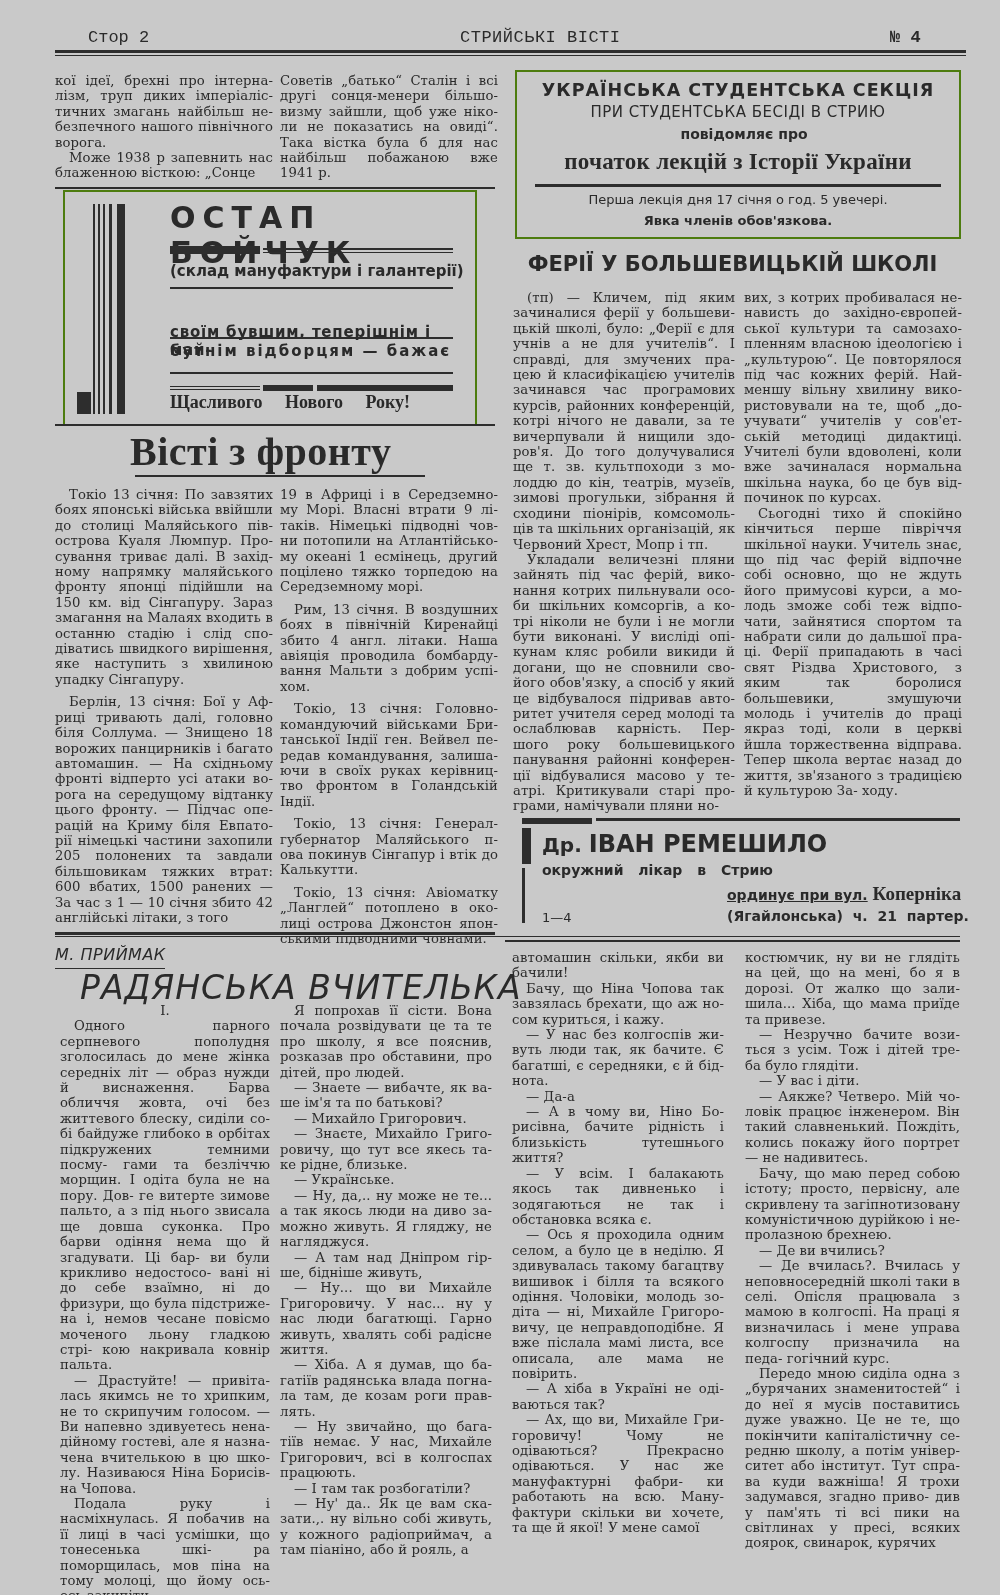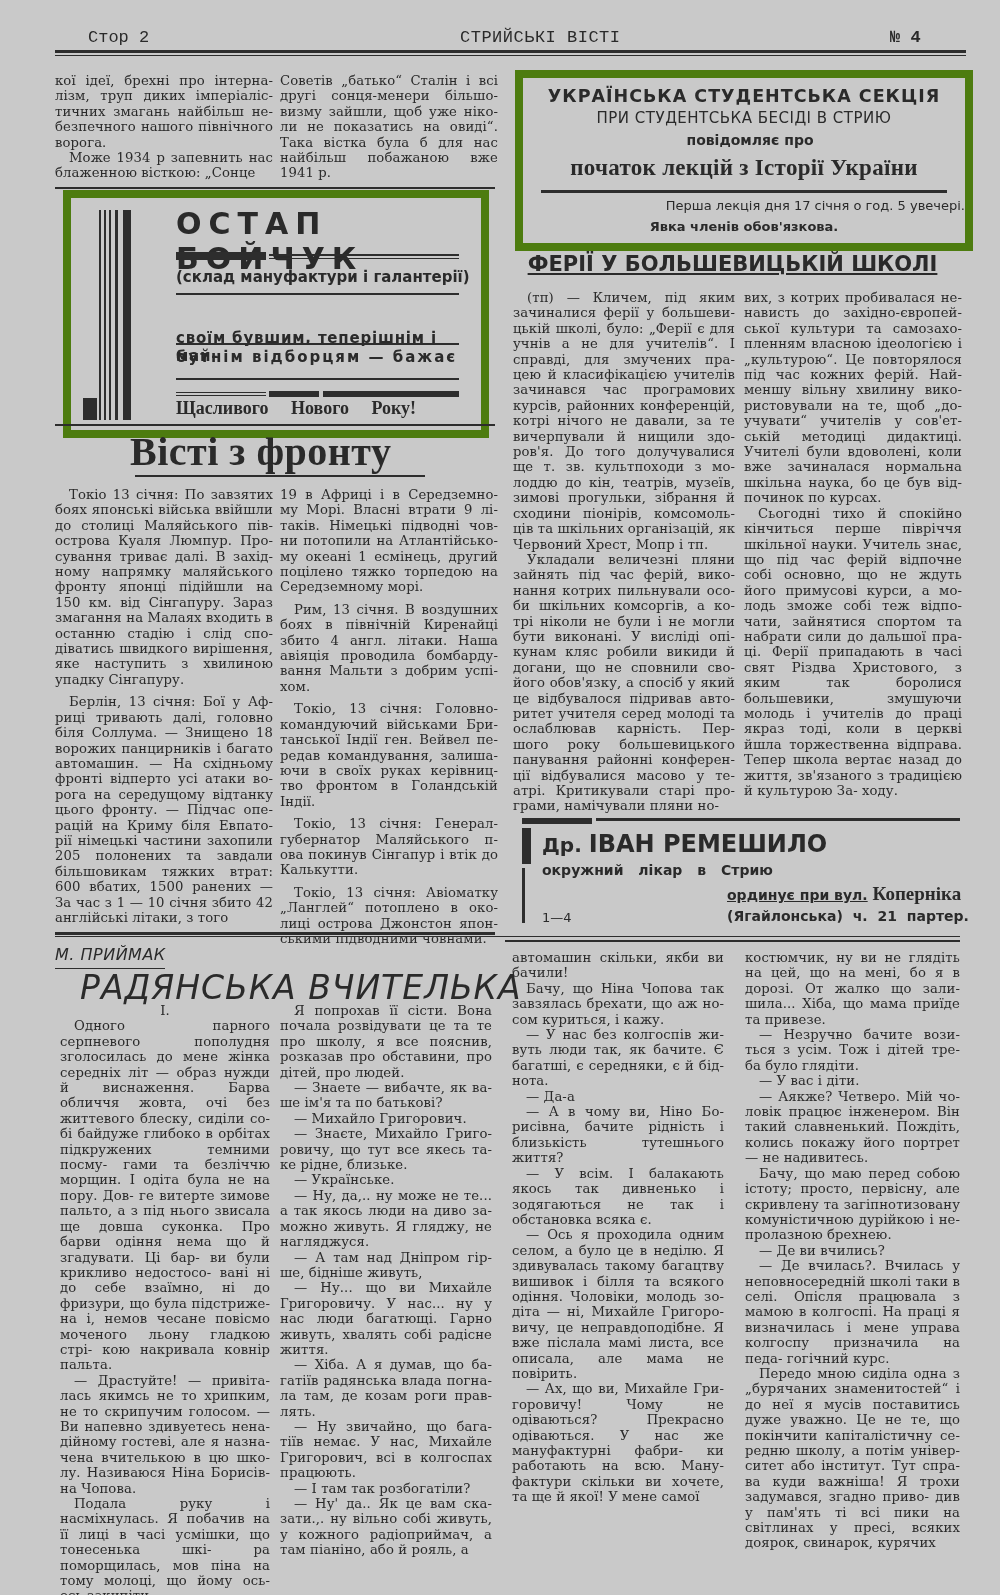--- a/index.html
+++ b/index.html
@@ -5,50 +5,50 @@
   html,body{margin:0;padding:0;}
   body{width:1000px;height:1595px;background:#c9c9c9;position:relative;overflow:hidden;
        font-family:"DejaVu Serif","Liberation Serif",serif;color:#2a2a2a;}
   .abs{position:absolute;}
   .col{position:absolute;font-size:13.2px;line-height:15.4px;text-align:justify;letter-spacing:0.1px;}
   .col p{margin:0;text-indent:14px;}
   .col p.ni{text-indent:0;}
   .col p.gap{margin-top:7px;}
   .hdr{font-family:Liberation Mono, monospace;font-size:17px;top:28px;}
   .rule{position:absolute;background:#2d2d2d;}
-  .box{position:absolute;border:8px solid #4d7c0f;}
+  .box{position:absolute;border:2px solid #4d7c0f;}
   .center{text-align:center;}
   .sans{font-family:"DejaVu Sans","Liberation Sans",sans-serif;}
   .bold{font-weight:bold;}
 </style>
 </head>
 <body>
 
 <div class="abs hdr" style="left:88px;">Стор 2</div>
 <div class="abs hdr" style="left:460px;letter-spacing:0.5px;">СТРИЙСЬКІ ВІСТІ</div>
 <div class="abs hdr bold" style="left:890px;">№ 4</div>
 <div class="rule" style="left:55px;top:50px;width:911px;height:3px;"></div>
 <div class="rule" style="left:55px;top:55px;width:911px;height:1px;"></div>
 
 <div class="col" style="left:55px;top:73px;width:218px;">
   <p class="ni">кої ідеї, брехні про інтерна- лізм, труп диких імперіаліс- тичних змагань найбільш не- безпечного нашого північного ворога.</p>
-  <p>Може 1934 р запевнить нас блаженною вісткою: „Сонце</p>
+  <p>Може 1938 р запевнить нас блаженною вісткою: „Сонце</p>
 </div>
 <div class="col" style="left:280px;top:73px;width:218px;">
   <p class="ni">Советів „батько“ Сталін і всі другі сонця-менери більшо- визму зайшли, щоб уже ніко- ли не показатись на овиді“. Така вістка була б для нас найбільш побажаною вже 1941 р.</p>
 </div>
 <div class="rule" style="left:55px;top:187px;width:440px;height:2px;"></div>
 
 <div class="box" style="left:515px;top:70px;width:442px;height:165px;">
   <div class="abs center sans bold" style="left:0;right:0;top:8px;font-size:17.5px;letter-spacing:1px;">УКРАЇНСЬКА СТУДЕНТСЬКА СЕКЦІЯ</div>
   <div class="abs center sans" style="left:0;right:0;top:31px;font-size:15px;letter-spacing:0.5px;">ПРИ СТУДЕНТСЬКА БЕСІДІ В СТРИЮ</div>
   <div class="abs center sans bold" style="left:12px;right:0;top:54px;font-size:14px;">повідомляє про</div>
   <div class="abs center bold" style="left:0;right:0;top:77px;font-size:23px;font-family:'Liberation Serif',serif;letter-spacing:0.3px;">початок лекцій з Історії України</div>
   <div class="rule" style="left:18px;right:18px;top:112px;height:3px;"></div>
-  <div class="abs center sans" style="left:0;right:0;top:120px;font-size:13px;text-align:right;">Перша лекція дня 17 січня о год. 5 увечері.</div>
+  <div class="abs center sans" style="left:0;right:0;top:120px;font-size:13px;">Перша лекція дня 17 січня о год. 5 увечері.</div>
   <div class="abs center sans bold" style="left:0;right:0;top:141px;font-size:13px;">Явка членів обов'язкова.</div>
 </div>
 
 <div class="box" style="left:63px;top:190px;width:410px;height:232px;">
   <div class="rule" style="left:28px;top:12px;width:2px;height:210px;"></div>
   <div class="rule" style="left:33px;top:12px;width:2px;height:210px;"></div>
   <div class="rule" style="left:38px;top:12px;width:2px;height:210px;"></div>
   <div class="rule" style="left:44px;top:12px;width:3px;height:210px;"></div>
   <div class="rule" style="left:52px;top:12px;width:8px;height:210px;"></div>
   <div class="rule" style="left:12px;top:200px;width:14px;height:22px;"></div>
@@ -77,21 +77,21 @@
   <p class="gap">Берлін, 13 січня: Бої у Аф- риці тривають далі, головно біля Соллума. — Знищено 18 ворожих панцирників і багато автомашин. — На східньому фронті відперто усі атаки во- рога на середущому відтанку цього фронту. — Підчас опе- рацій на Криму біля Евпато- рії німецькі частини захопили 205 полонених та завдали більшовикам тяжких втрат: 600 вбатих, 1500 ранених — За час з 1 — 10 січня збито 42 англійські літаки, з того</p>
 </div>
 <div class="col" style="left:280px;top:487px;width:218px;">
   <p class="ni">19 в Африці і в Середземно- му Морі. Власні втрати 9 лі- таків. Німецькі підводні чов- ни потопили на Атлантійсько- му океані 1 есмінець, другий поцілено тяжко торпедою на Середземному морі.</p>
   <p class="gap">Рим, 13 січня. В воздушних боях в північній Киренайці збито 4 англ. літаки. Наша авіяція проводила бомбарду- вання Мальти з добрим успі- хом.</p>
   <p class="gap">Токіо, 13 січня: Головно- командуючий військами Бри- танської Індії ген. Вейвел пе- редав командування, залиша- ючи в своїх руках керівниц- тво фронтом в Голандській Індії.</p>
   <p class="gap">Токіо, 13 січня: Генерал- губернатор Маляйського п-ова покинув Сінгапур і втік до Калькутти.</p>
   <p class="gap">Токіо, 13 січня: Авіоматку „Ланглей“ потоплено в око- лиці острова Джонстон япон- ськими підводними човнами.</p>
 </div>
 
-<div class="abs center sans bold" style="left:505px;width:455px;top:252px;font-size:21px;text-decoration:underline;">ФЕРІЇ У БОЛЬШЕВИЦЬКІЙ ШКОЛІ</div>
+<div class="abs center sans bold" style="left:505px;width:455px;top:252px;font-size:21px;">ФЕРІЇ У БОЛЬШЕВИЦЬКІЙ ШКОЛІ</div>
 <div class="col" style="left:513px;top:290px;width:222px;">
   <p>(тп) — Кличем, під яким зачиналися ферії у большеви- цькій школі, було: „Ферії є для учнів а не для учителів“. І справді, для змучених пра- цею й класифікацією учителів зачинався час програмових курсів, районних конференцій, котрі нічого не давали, за те вичерпували й нищили здо- ров'я. До того долучувалися ще т. зв. культпоходи з мо- лоддю до кін, театрів, музеїв, зимові прогульки, зібрання й сходини піонірів, комсомоль- ців та шкільних організацій, як Червоний Хрест, Мопр і тп.</p>
   <p>Укладали величезні пляни зайнять під час ферій, вико- нання котрих пильнували осо- би шкільних комсоргів, а ко- трі ніколи не були і не могли бути виконані. У висліді опі- кунам кляс робили викиди й догани, що не сповнили сво- його обов'язку, а спосіб у який це відбувалося підривав авто- ритет учителя серед молоді та ослаблював карність. Пер- шого року большевицького панування районні конферен- ції відбувалися масово у те- атрі. Критикували старі про- грами, намічували пляни но-</p>
 </div>
 <div class="col" style="left:744px;top:290px;width:218px;">
   <p class="ni">вих, з котрих пробивалася не- нависть до західно-європей- ської культури та самозахо- пленням власною ідеологією і „культурою“. Це повторялося під час кожних ферій. Най- меншу вільну хвилину вико- ристовували на те, щоб „до- учувати“ учителів у сов'ет- ській методиці дидактиці. Учителі були вдоволені, коли вже зачиналася нормальна шкільна наука, бо це був від- починок по курсах.</p>
   <p>Сьогодні тихо й спокійно кінчиться перше півріччя шкільної науки. Учитель знає, що під час ферій відпочне собі основно, що не ждуть його примусові курси, а мо- лодь зможе собі теж відпо- чати, зайнятися спортом та набрати сили до дальшої пра- ці. Ферії припадають в часі свят Різдва Христового, з яким так боролися большевики, змушуючи молодь і учителів до праці якраз тоді, коли в церкві йшла торжественна відправа. Тепер школа вертає назад до життя, зв'язаного з традицією й культурою За- ходу.</p>
 </div>
 
 <div class="rule" style="left:522px;top:818px;width:70px;height:6px;"></div>
@@ -139,20 +139,21 @@
   <p>— Ну' да.. Як це вам ска- зати.,. ну вільно собі живуть, у кожного радіоприймач, а там піаніно, або й рояль, а</p>
 </div>
 <div class="col" style="left:512px;top:950px;width:212px;">
   <p class="ni">автомашин скільки, якби ви бачили!</p>
   <p>Бачу, що Ніна Чопова так завзялась брехати, що аж но- сом куриться, і кажу.</p>
   <p>— У нас без колгоспів жи- вуть люди так, як бачите. Є багатші, є середняки, є й бід- нота.</p>
   <p>— Да-а</p>
   <p>— А в чому ви, Ніно Бо- рисівна, бачите рідність і близькість тутешнього життя?</p>
   <p>— У всім. І балакають якось так дивненько і зодягаються не так і обстановка всяка є.</p>
   <p>— Ось я проходила одним селом, а було це в неділю. Я здивувалась такому багацтву вишивок і білля та всякого одіння. Чоловіки, молодь зо- діта — ні, Михайле Григоро- вичу, це неправдоподібне. Я вже післала мамі листа, все описала, але мама не повірить.</p>
+  <p>— А хіба в Україні не оді- ваються так?</p>
   <p>— Ах, що ви, Михайле Гри- горовичу! Чому не одіваються? Прекрасно одіваються. У нас же мануфактурні фабри- ки работають на всю. Ману- фактури скільки ви хочете, та ще й якої! У мене самої</p>
 </div>
 <div class="col" style="left:745px;top:950px;width:215px;">
   <p class="ni">костюмчик, ну ви не глядіть на цей, що на мені, бо я в дорозі. От жалко що зали- шила... Хіба, що мама приїде та привезе.</p>
   <p>— Незручно бачите вози- ться з усім. Тож і дітей тре- ба було глядіти.</p>
   <p>— У вас і діти.</p>
   <p>— Аякже? Четверо. Мій чо- ловік працює інженером. Він такий славненький. Пождіть, колись покажу його портрет — не надивитесь.</p>
   <p>Бачу, що маю перед собою істоту; просто, первісну, але скривлену та загіпнотизовану комуністичною дурійкою і не- пролазною брехнею.</p>
   <p>— Де ви вчились?</p>
   <p>— Де вчилась?. Вчилась у неповносередній школі таки в селі. Опісля працювала з мамою в колгоспі. На праці я визначилась і мене управа колгоспу призначила на педа- гогічний курс.</p>

